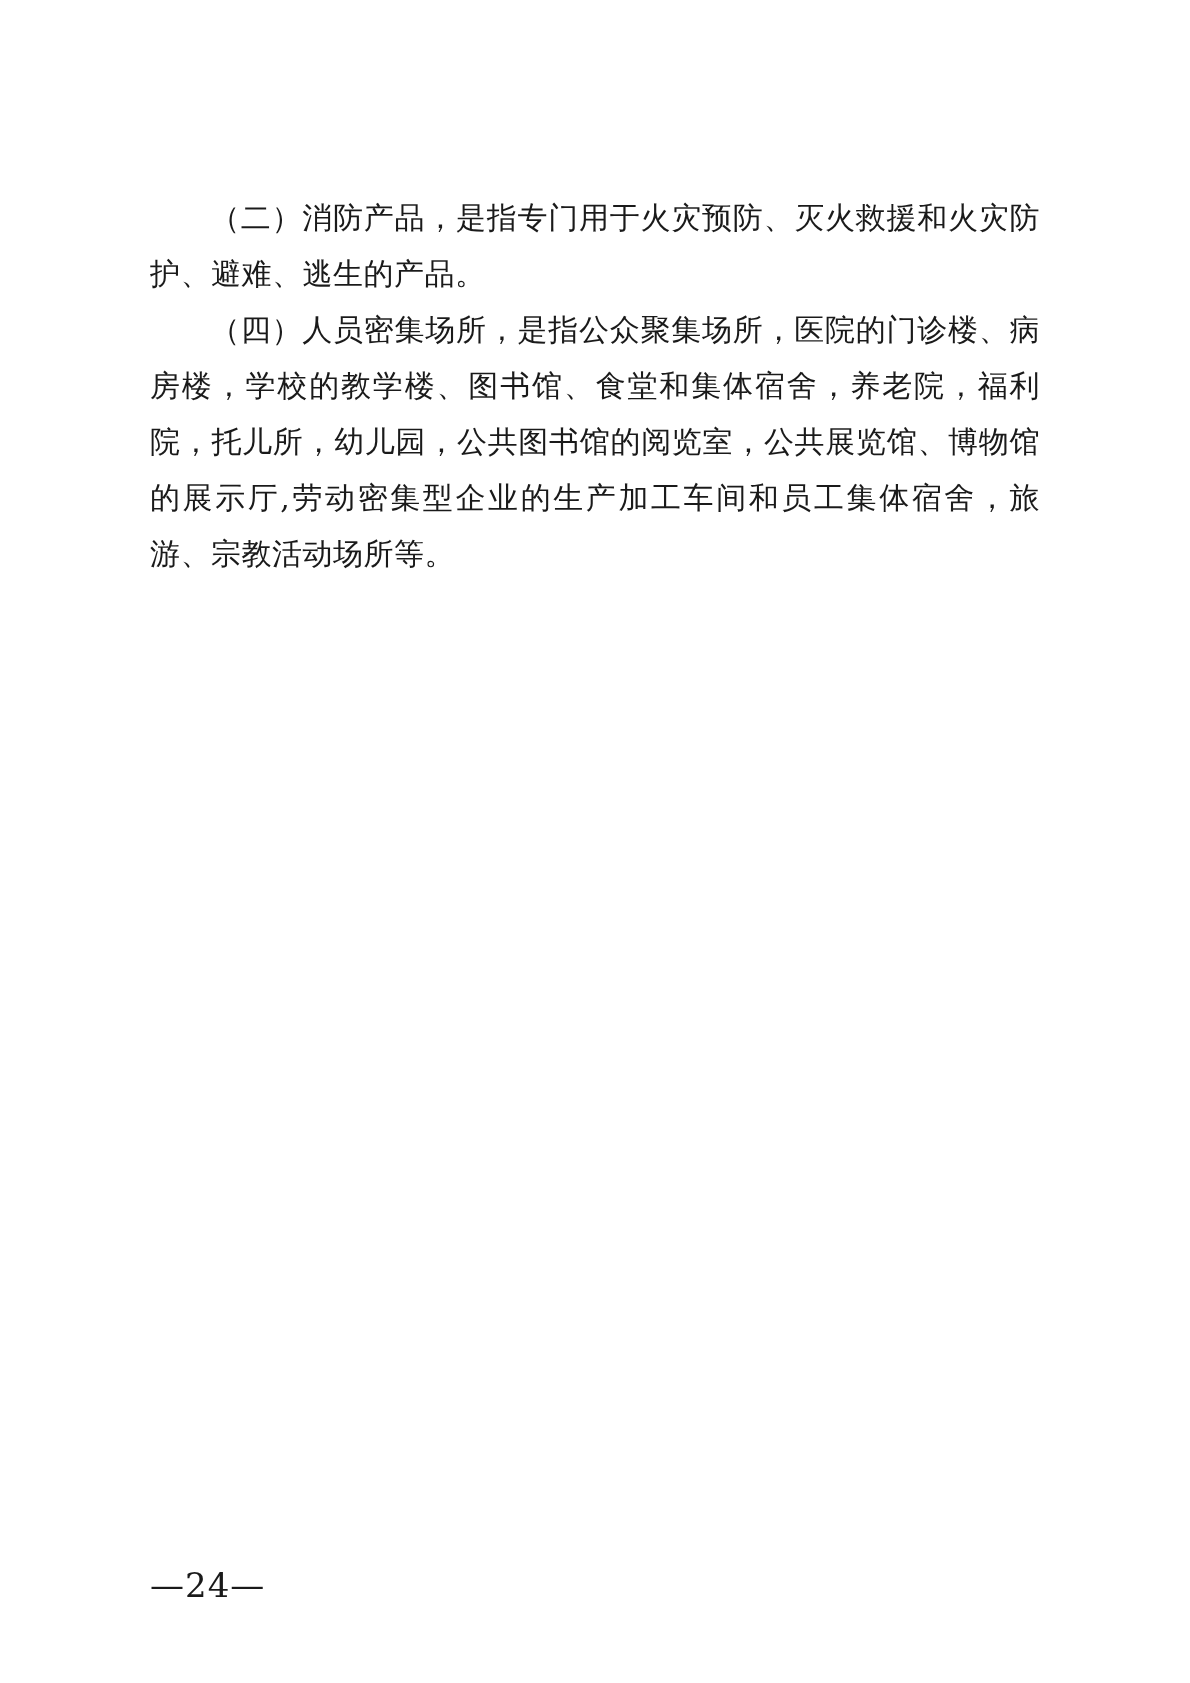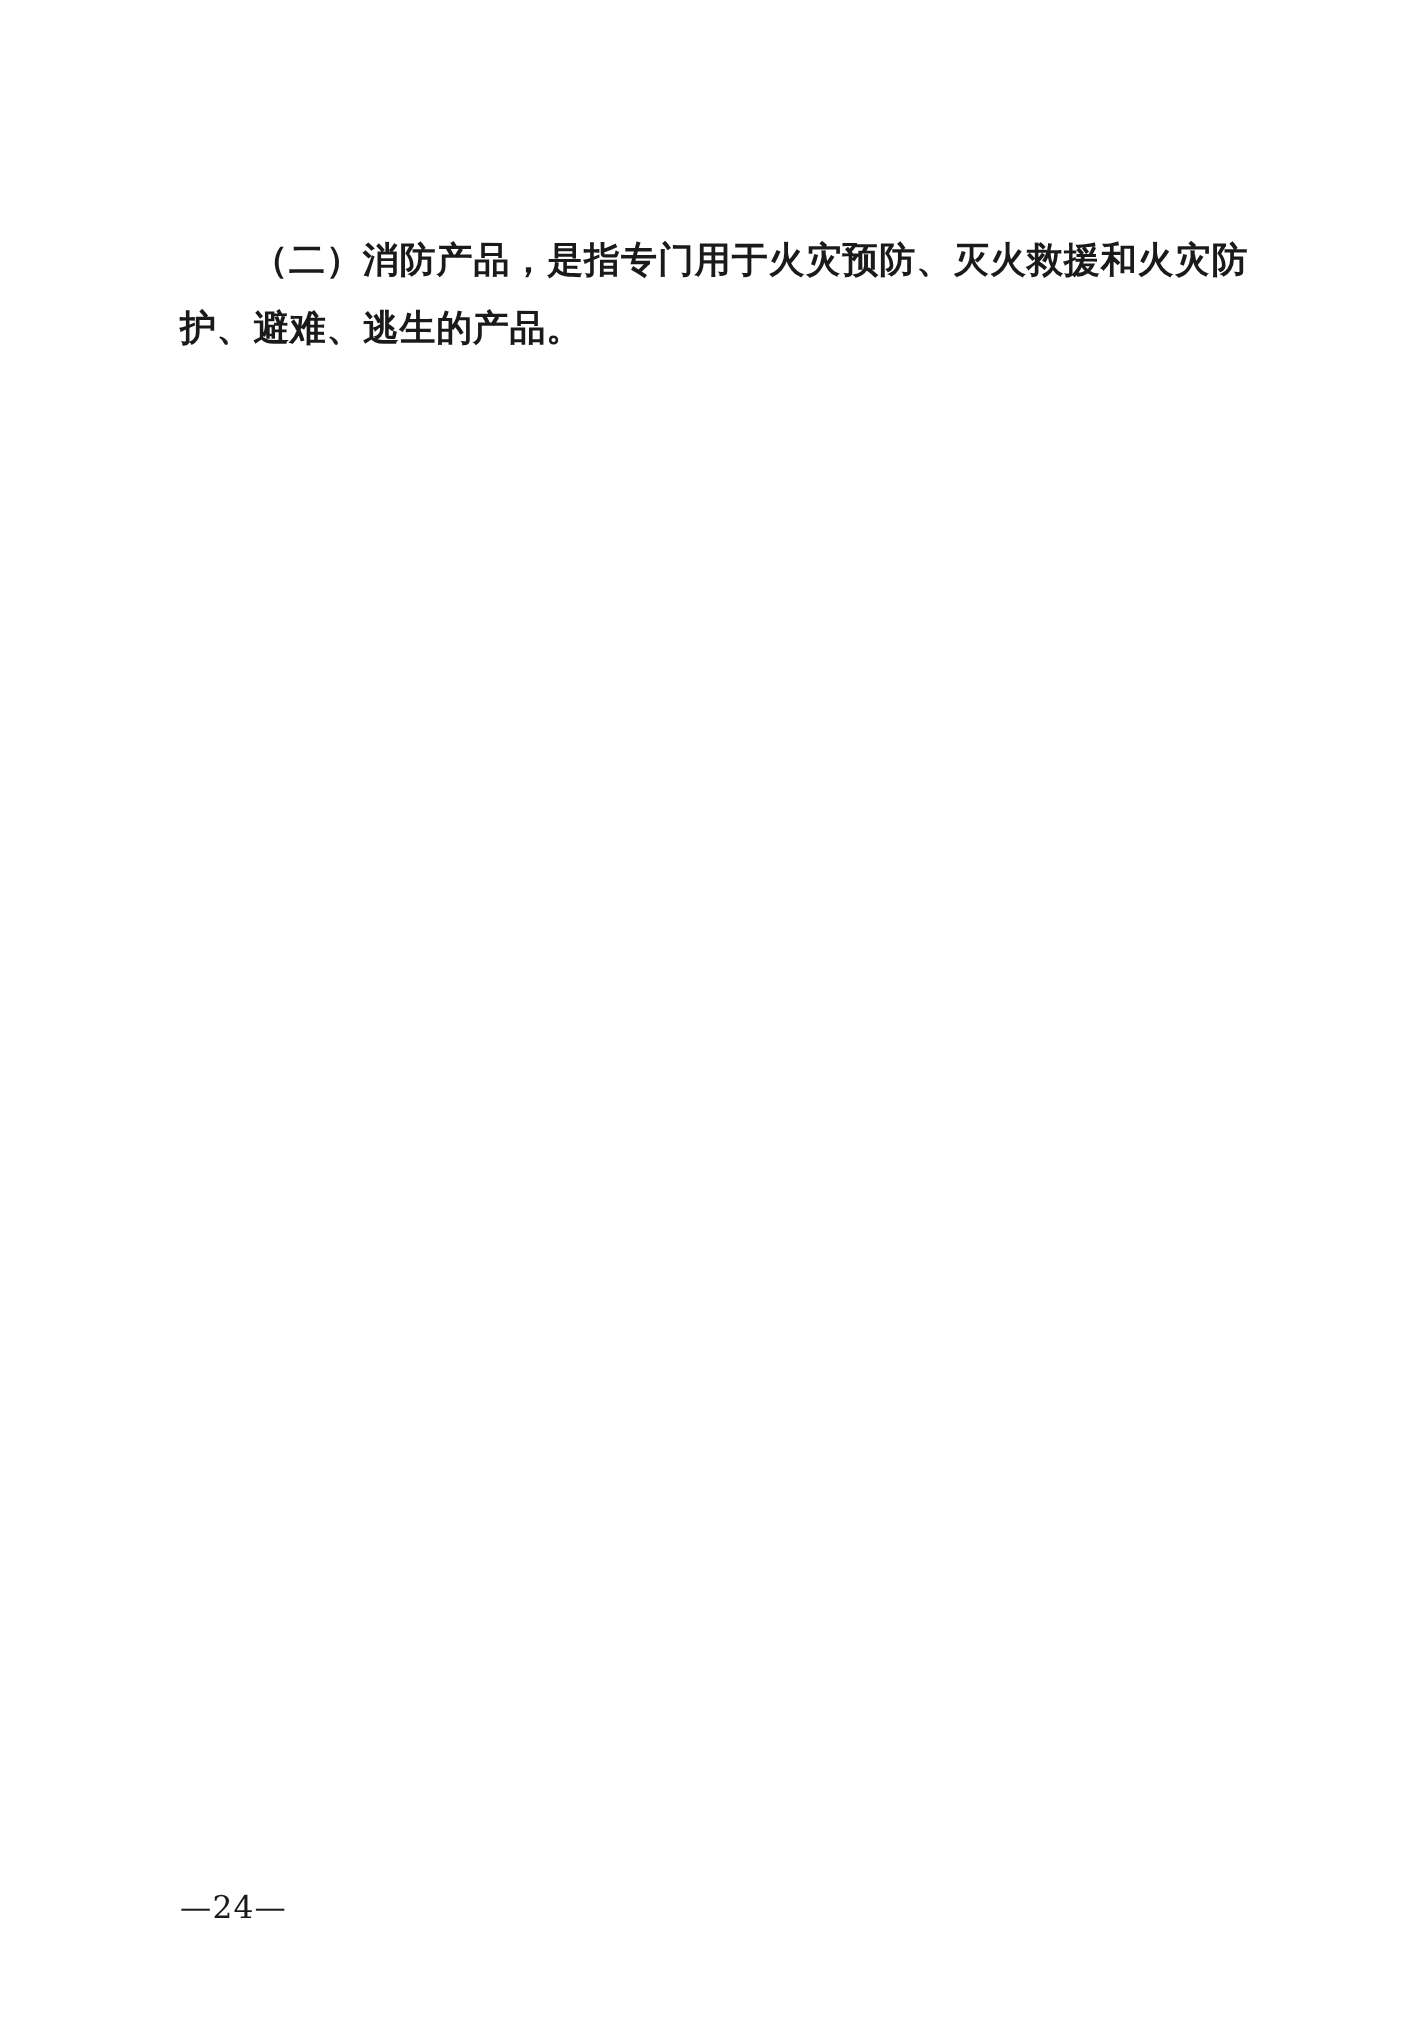--- a/index.html
+++ b/index.html
@@ -27,53 +27,53 @@
   .body-text {
     font-size: 30px;
     line-height: 56px;
     letter-spacing: 0.5px;
     text-align: justify;
     text-justify: inter-ideograph;
   }
   .para {
     margin: 0 0 0 0;
     text-indent: 60px;
-    font-weight: bold;
   }
   .para-article {
     margin: 0;
     text-indent: 60px;
   }
   .article-label {
     font-weight: 700;
     letter-spacing: 1px;
   }
   .article-gap {
     display: inline-block;
     width: 22px;
   }
   .page-number {
     position: absolute;
     left: 150px;
     bottom: 78px;
-    font-size: 26px;
+    font-size: 34px;
     font-family: "DejaVu Serif", "Liberation Serif", serif;
     color: #1a1a1a;
     letter-spacing: 1px;
   }
 </style>
 </head>
 <body>
 
 <div class="page">
 
   <div class="body-text">
 
     <p class="para">（二）消防产品，是指专门用于火灾预防、灭火救援和火灾防护、避难、逃生的产品。</p>
 
 
+    <p class="para">（四）人员密集场所，是指公众聚集场所，医院的门诊楼、病房楼，学校的教学楼、图书馆、食堂和集体宿舍，养老院，福利院，托儿所，幼儿园，公共图书馆的阅览室，公共展览馆、博物馆的展示厅,劳动密集型企业的生产加工车间和员工集体宿舍，旅游、宗教活动场所等。</p>
 
 
   </div>
 
   <div class="page-number">—24—</div>
 
 </div>
 
 </body></html>

